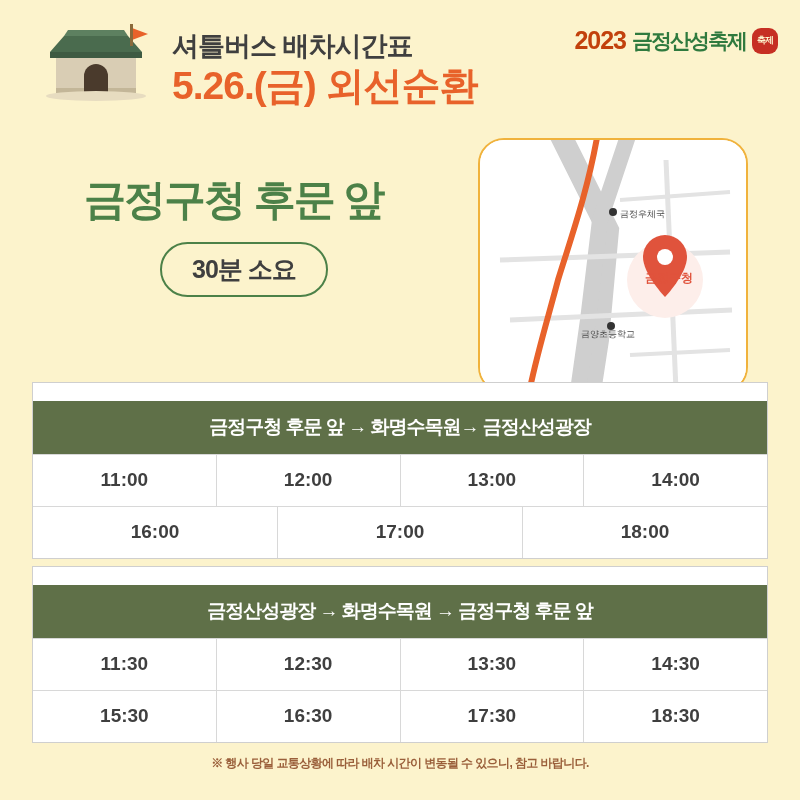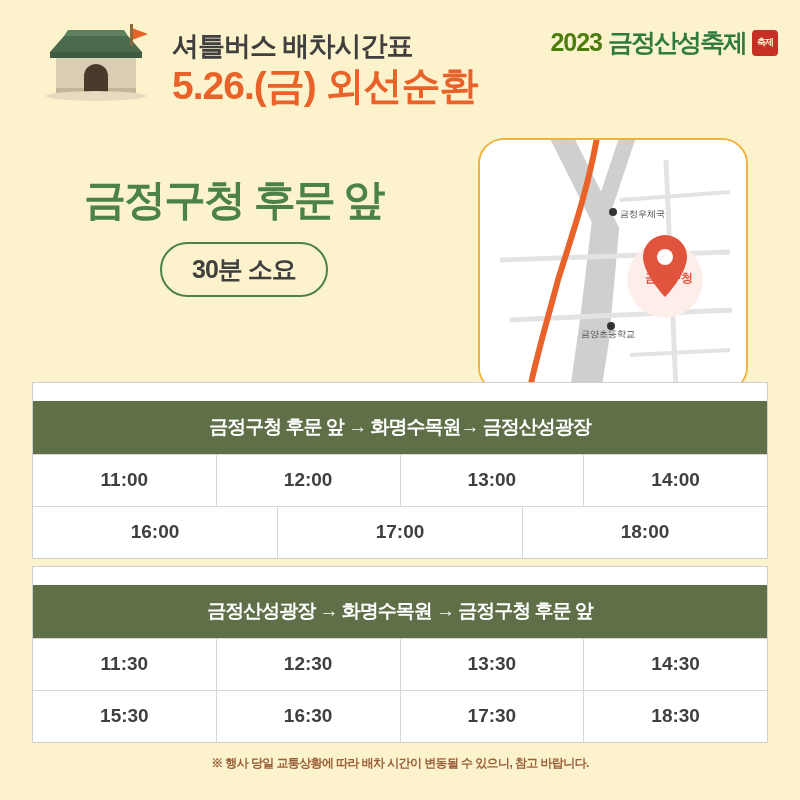--- a/index.html
+++ b/index.html
@@ -48,33 +48,33 @@
     position: absolute;
     right: 22px;
     top: 26px;
     display: flex;
     align-items: center;
     gap: 6px;
   }
   .brand .year {
     font-size: 25px;
     font-weight: bold;
-    color: #4d7c0f;
+    color: #c2410c;
     letter-spacing: -1px;
   }
   .brand .fest {
-    font-size: 25px;
+    font-size: 21px;
     font-weight: bold;
     color: #2f7a3e;
     letter-spacing: -2px;
   }
   .brand .seal {
     width: 26px;
     height: 26px;
-    border-radius: 4px;
+    border-radius: 9px;
     background: #c62f23;
     color: #fcf3cc;
     font-size: 9px;
     font-weight: bold;
     display: flex;
     align-items: center;
     justify-content: center;
     line-height: 1;
     letter-spacing: -1px;
   }

